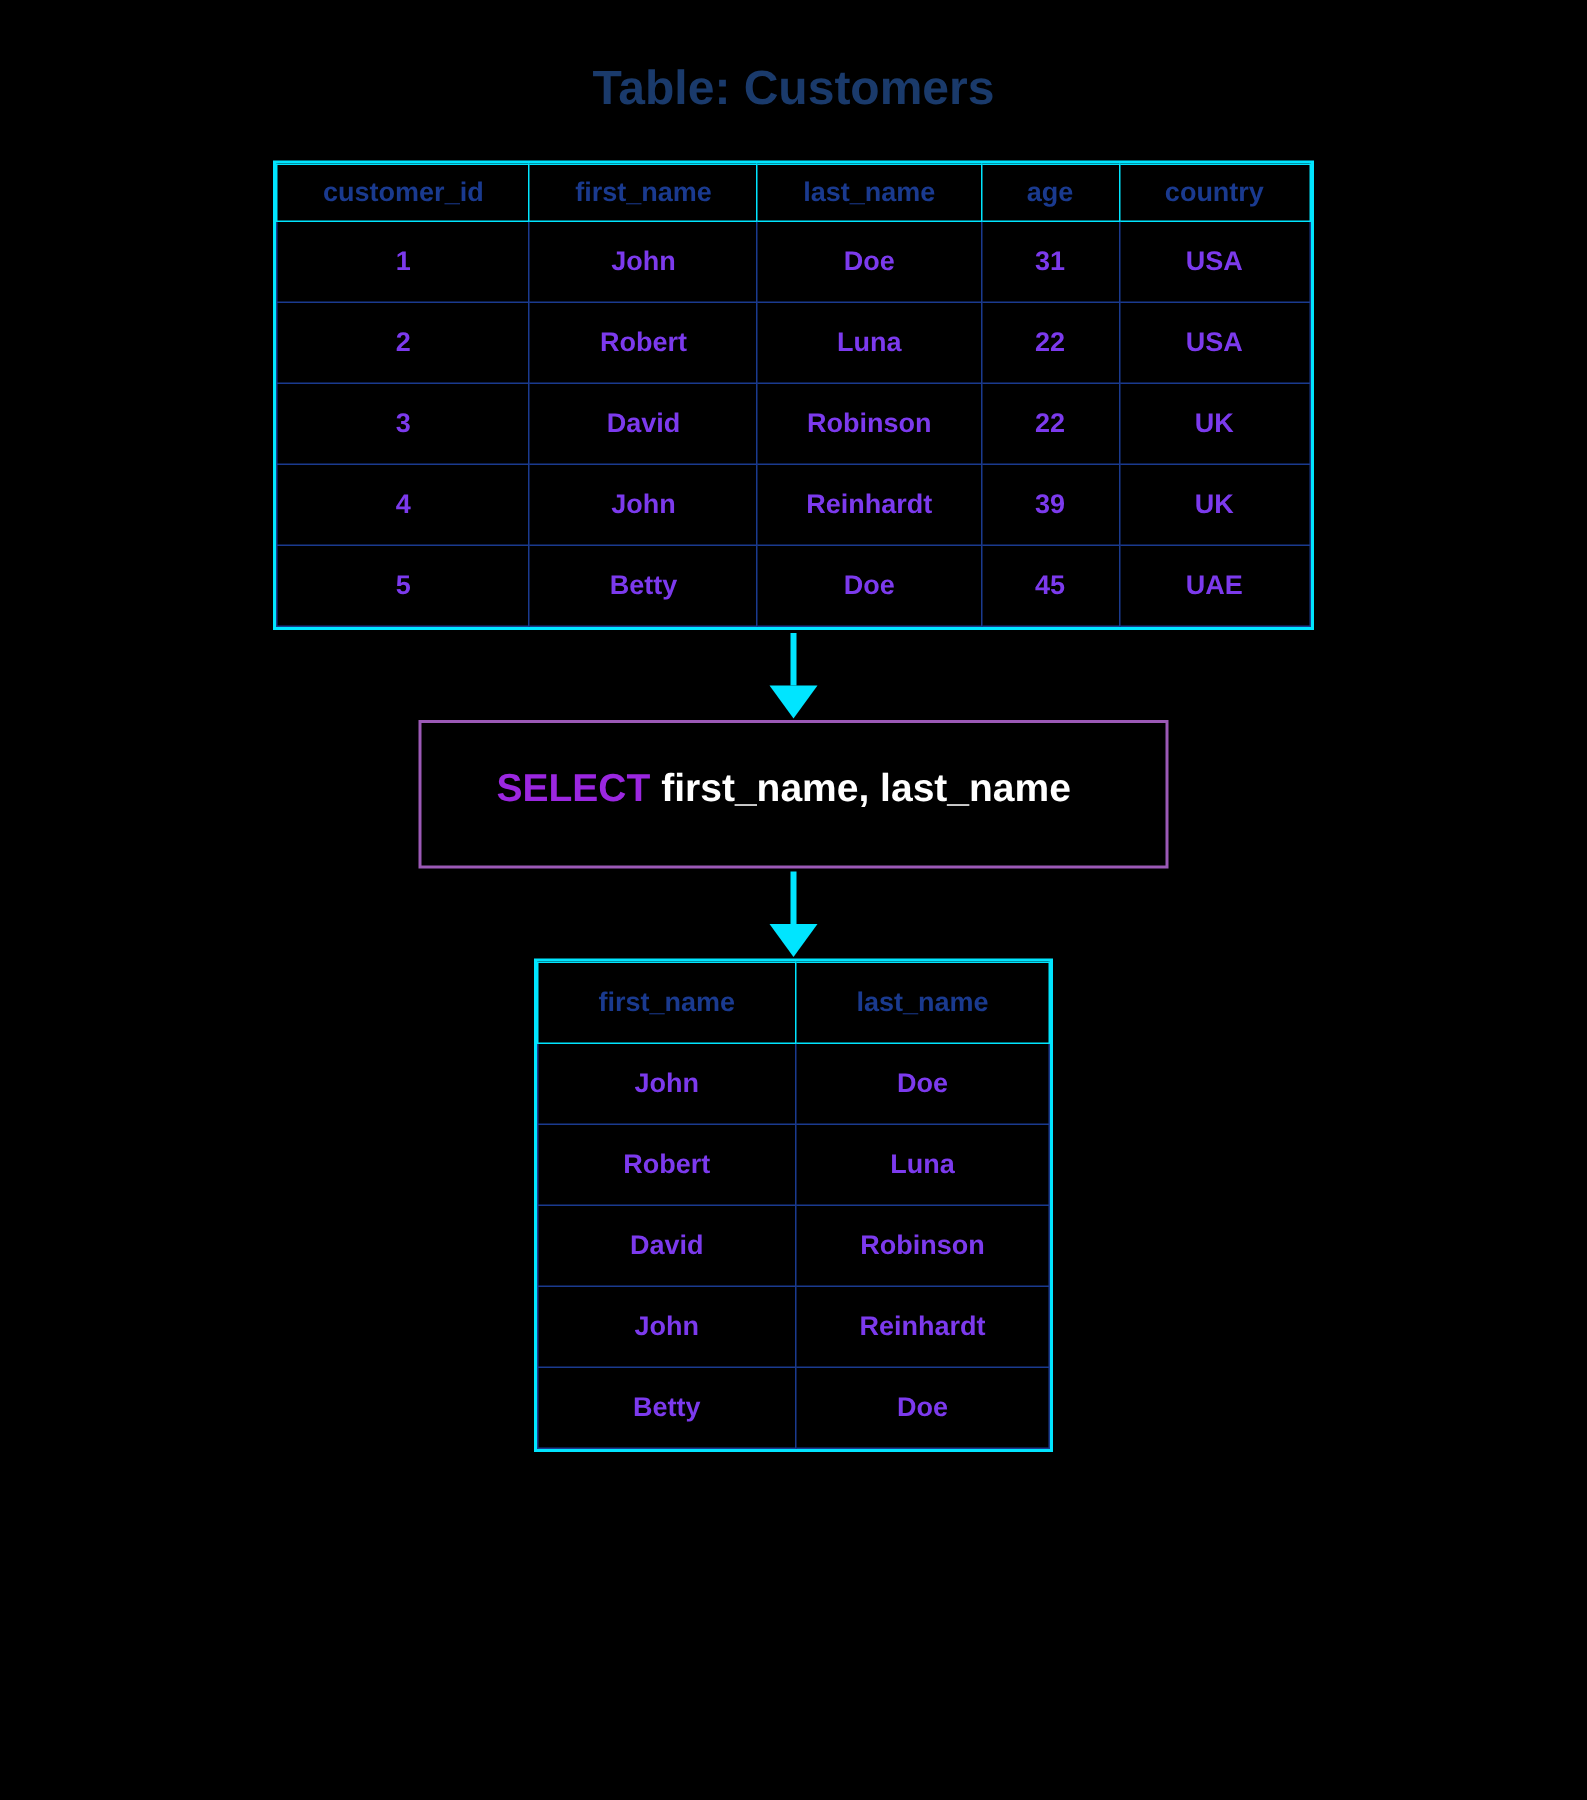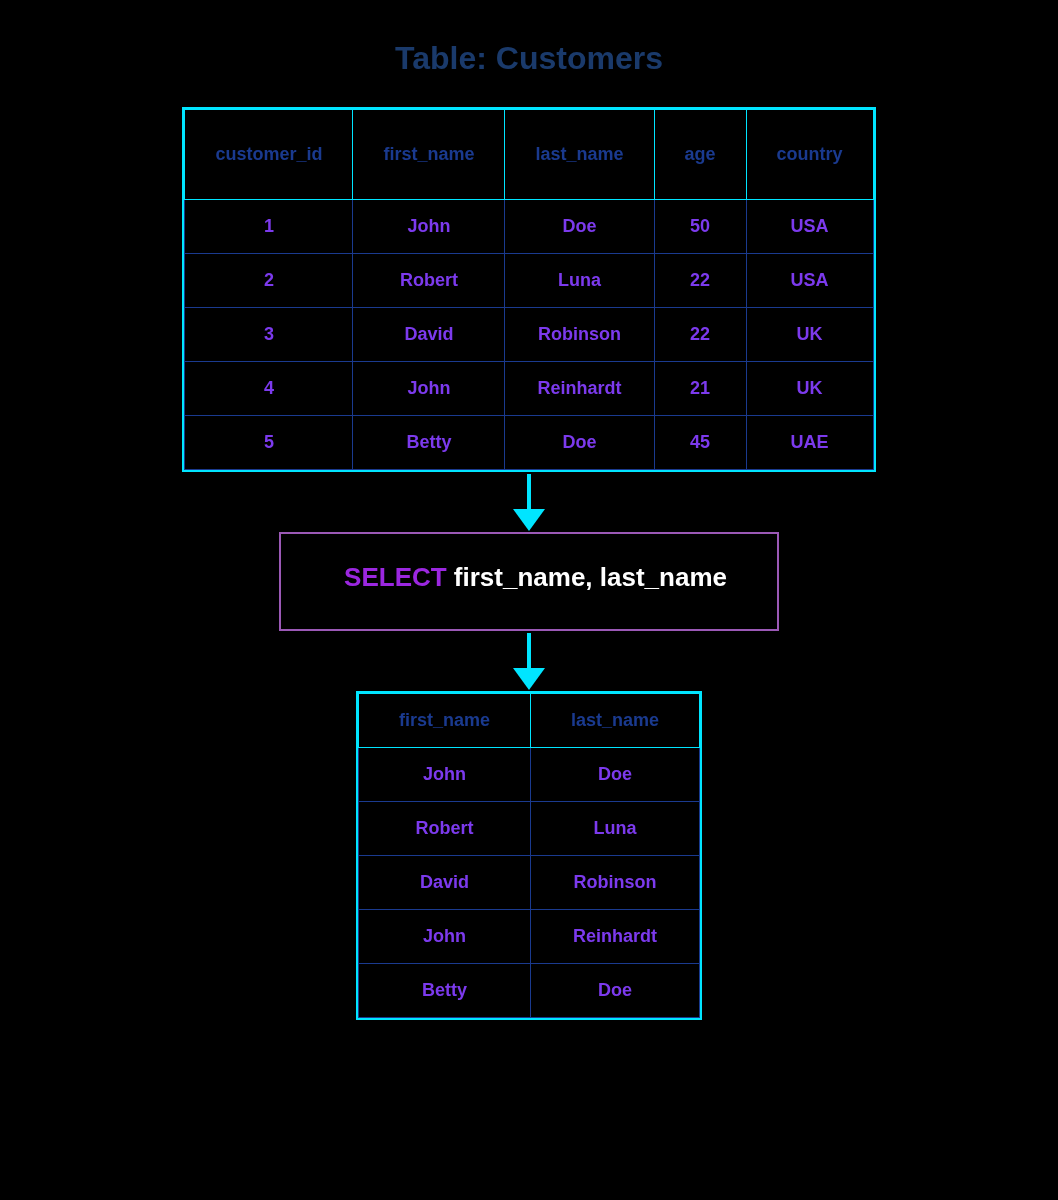--- a/index.html
+++ b/index.html
@@ -32,21 +32,21 @@
 
     table {
       border-collapse: collapse;
       background: #000;
     }
 
     table th {
       color: #1a3a8f;
       font-weight: bold;
       font-size: 18px;
-      padding: 34px 30px;
+      padding: 8px 30px;
       text-align: center;
       border: 1px solid #00e5ff;
     }
 
     table td {
       color: #7c3aed;
       font-weight: bold;
       font-size: 18px;
       padding: 16px 30px;
       text-align: center;
@@ -81,21 +81,21 @@
       border-top: 22px solid #00e5ff;
     }
 
     
     .sql-box {
       border: 2.5px solid #9b59b6;
       padding: 28px 50px;
       margin-bottom: 0;
       background: #000;
       min-width: 500px;
-      text-align: right;
+      text-align: left;
     }
 
     .sql-line {
       font-size: 26px;
       font-weight: bold;
       margin-bottom: 8px;
       display: block;
     }
 
     .sql-keyword {
@@ -144,42 +144,42 @@
         <th>last_name</th>
         <th>age</th>
         <th>country</th>
       </tr>
     </thead>
     <tbody id="customers-tbody">
     <tr>
           <td>1</td>
           <td>John</td>
           <td>Doe</td>
-          <td>50</td>
+          <td>31</td>
           <td>USA</td>
         </tr>
         <tr>
           <td>2</td>
           <td>Robert</td>
           <td>Luna</td>
           <td>22</td>
           <td>USA</td>
         </tr>
         <tr>
           <td>3</td>
           <td>David</td>
           <td>Robinson</td>
           <td>22</td>
           <td>UK</td>
         </tr>
         <tr>
           <td>4</td>
           <td>John</td>
           <td>Reinhardt</td>
-          <td>21</td>
+          <td>39</td>
           <td>UK</td>
         </tr>
         <tr>
           <td>5</td>
           <td>Betty</td>
           <td>Doe</td>
           <td>45</td>
           <td>UAE</td>
         </tr>
       </tbody>

